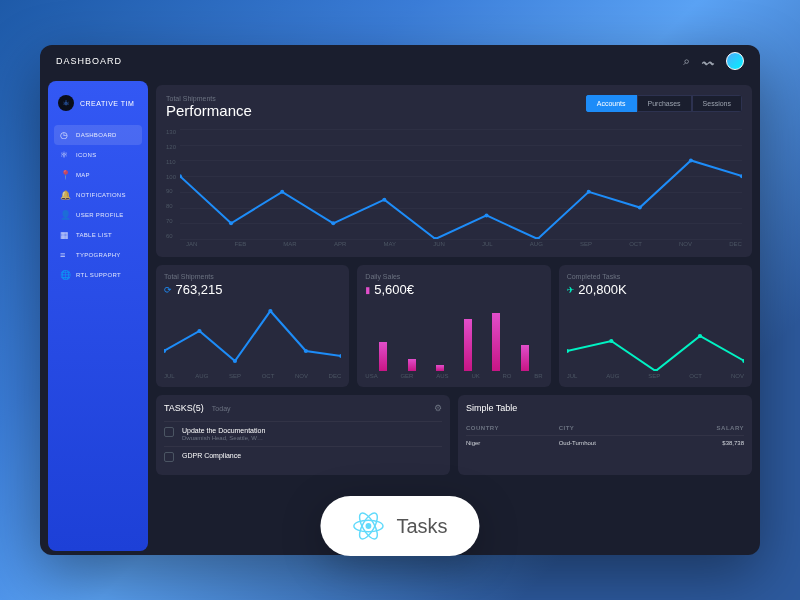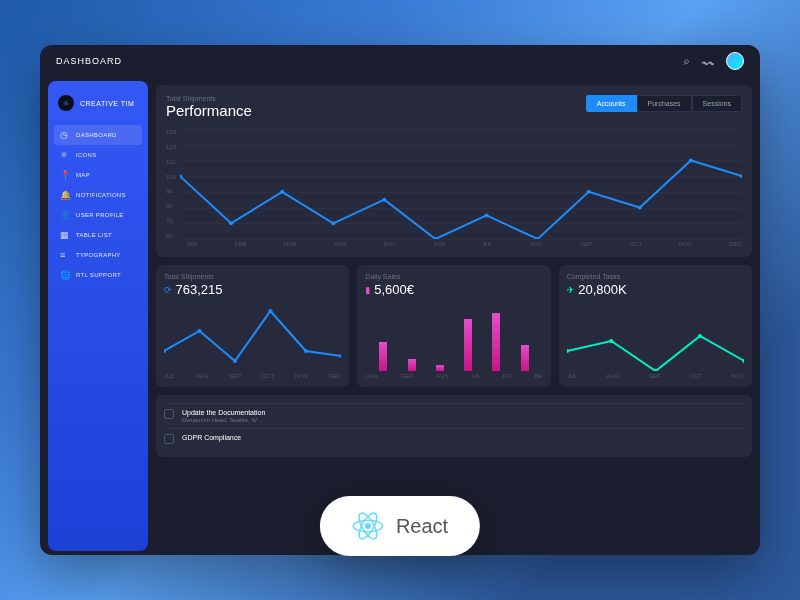--- a/index.html
+++ b/index.html
@@ -253,39 +253,59 @@
               <div>AUG</div>
               <div>SEP</div>
               <div>OCT</div>
               <div>NOV</div>
             </div>
   </div>
         </div>
 
       <div class="row2">
         <div class="tasks-card">
+          <div class="tc-head">
+            <span class="tc-title">TASKS(5)</span>
+            <span class="tc-sub">Today</span>
+            <span class="gear">⚙</span>
+          </div>
           <div id="task-list">
               <div class="task-row">
                 <div class="checkbox"></div>
                 <div class="task-text">Update the Documentation<span class="d">Dwuamish Head, Seattle, W…</span></div>
               </div>
               <div class="task-row">
                 <div class="checkbox"></div>
                 <div class="task-text">GDPR Compliance<span class="d"></span></div>
+              </div>
+            </div>
+        </div>
+        <div class="table-card">
+          <div class="tc-title" style="margin-bottom:8px">Simple Table</div>
+          <div id="tbl">
+              <div class="tbl-row h">
+                <div class="col1">COUNTRY</div>
+                <div class="col2">CITY</div>
+                <div class="col3">SALARY</div>
+              </div>
+              <div class="tbl-row">
+                <div class="col1">Niger</div>
+                <div class="col2">Oud-Turnhout</div>
+                <div class="col3">$38,738</div>
               </div>
             </div>
         </div>
       </div>
     </div>
   </div>
 </div>
 
 <div class="react-pill">
   <svg class="react-logo" width="32" height="32" viewBox="-11 -11 22 22">
     <circle r="2" fill="#61dafb"></circle>
     <g stroke="#61dafb" stroke-width="1" fill="none">
       <ellipse rx="10" ry="4"></ellipse>
         <ellipse rx="10" ry="4" transform="rotate(60)"></ellipse>
         <ellipse rx="10" ry="4" transform="rotate(120)"></ellipse>
     </g>
   </svg>
-  <span class="react-text">React</span>
+  <span class="react-text">Tasks</span>
 </div>
 
 </body></html>

